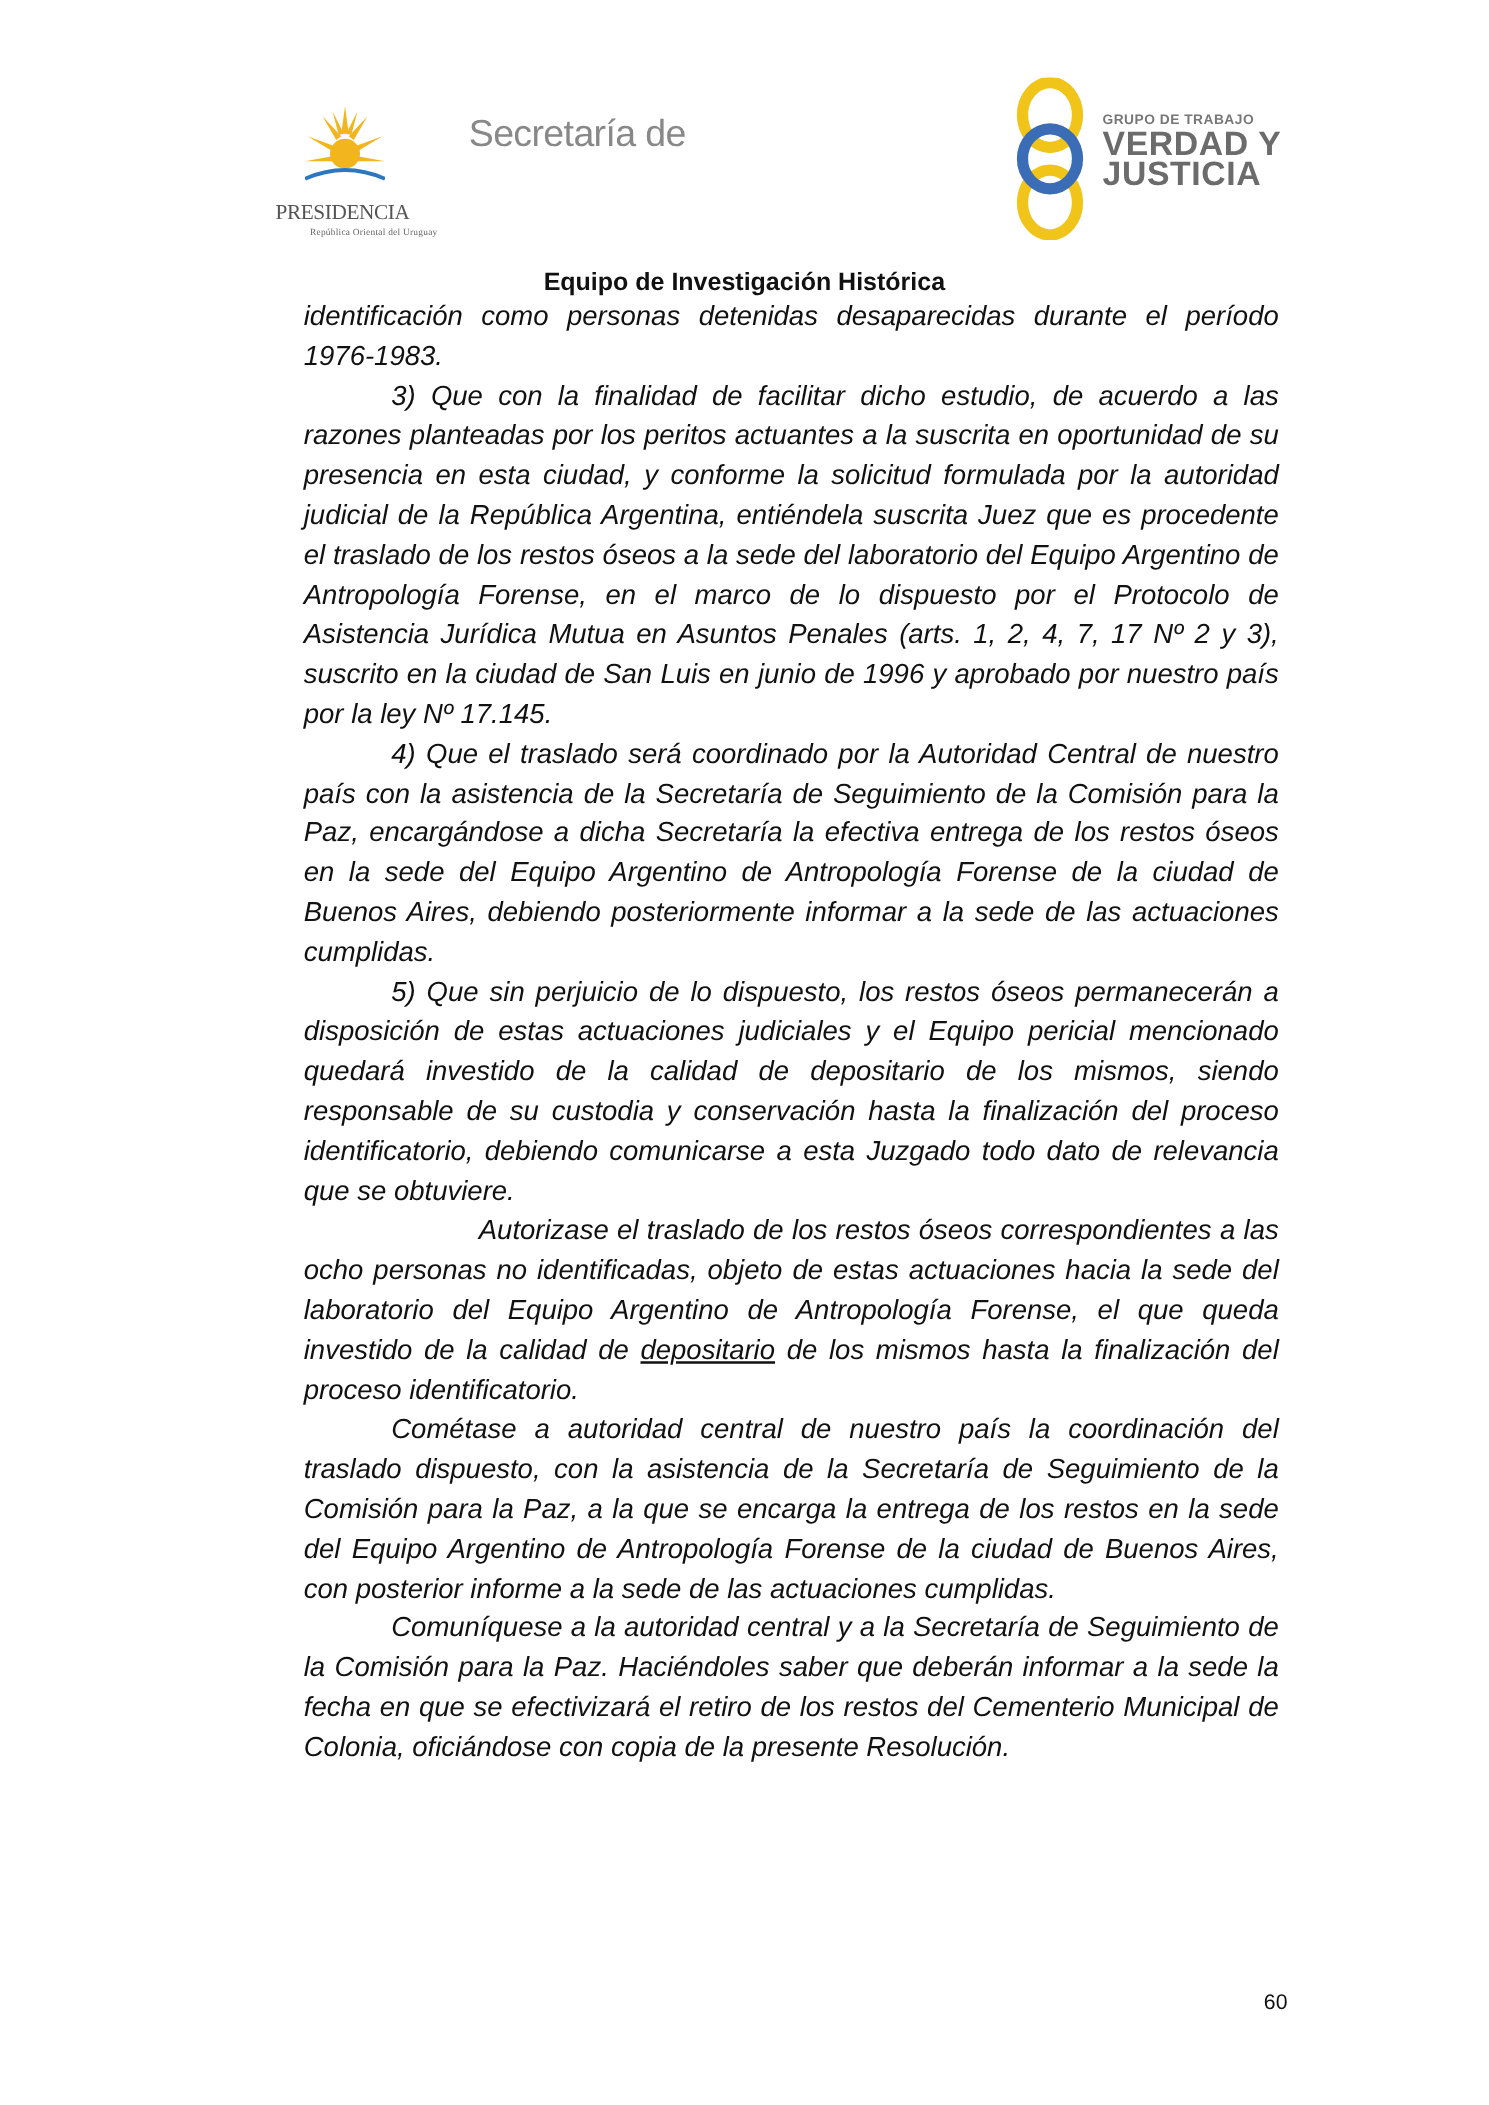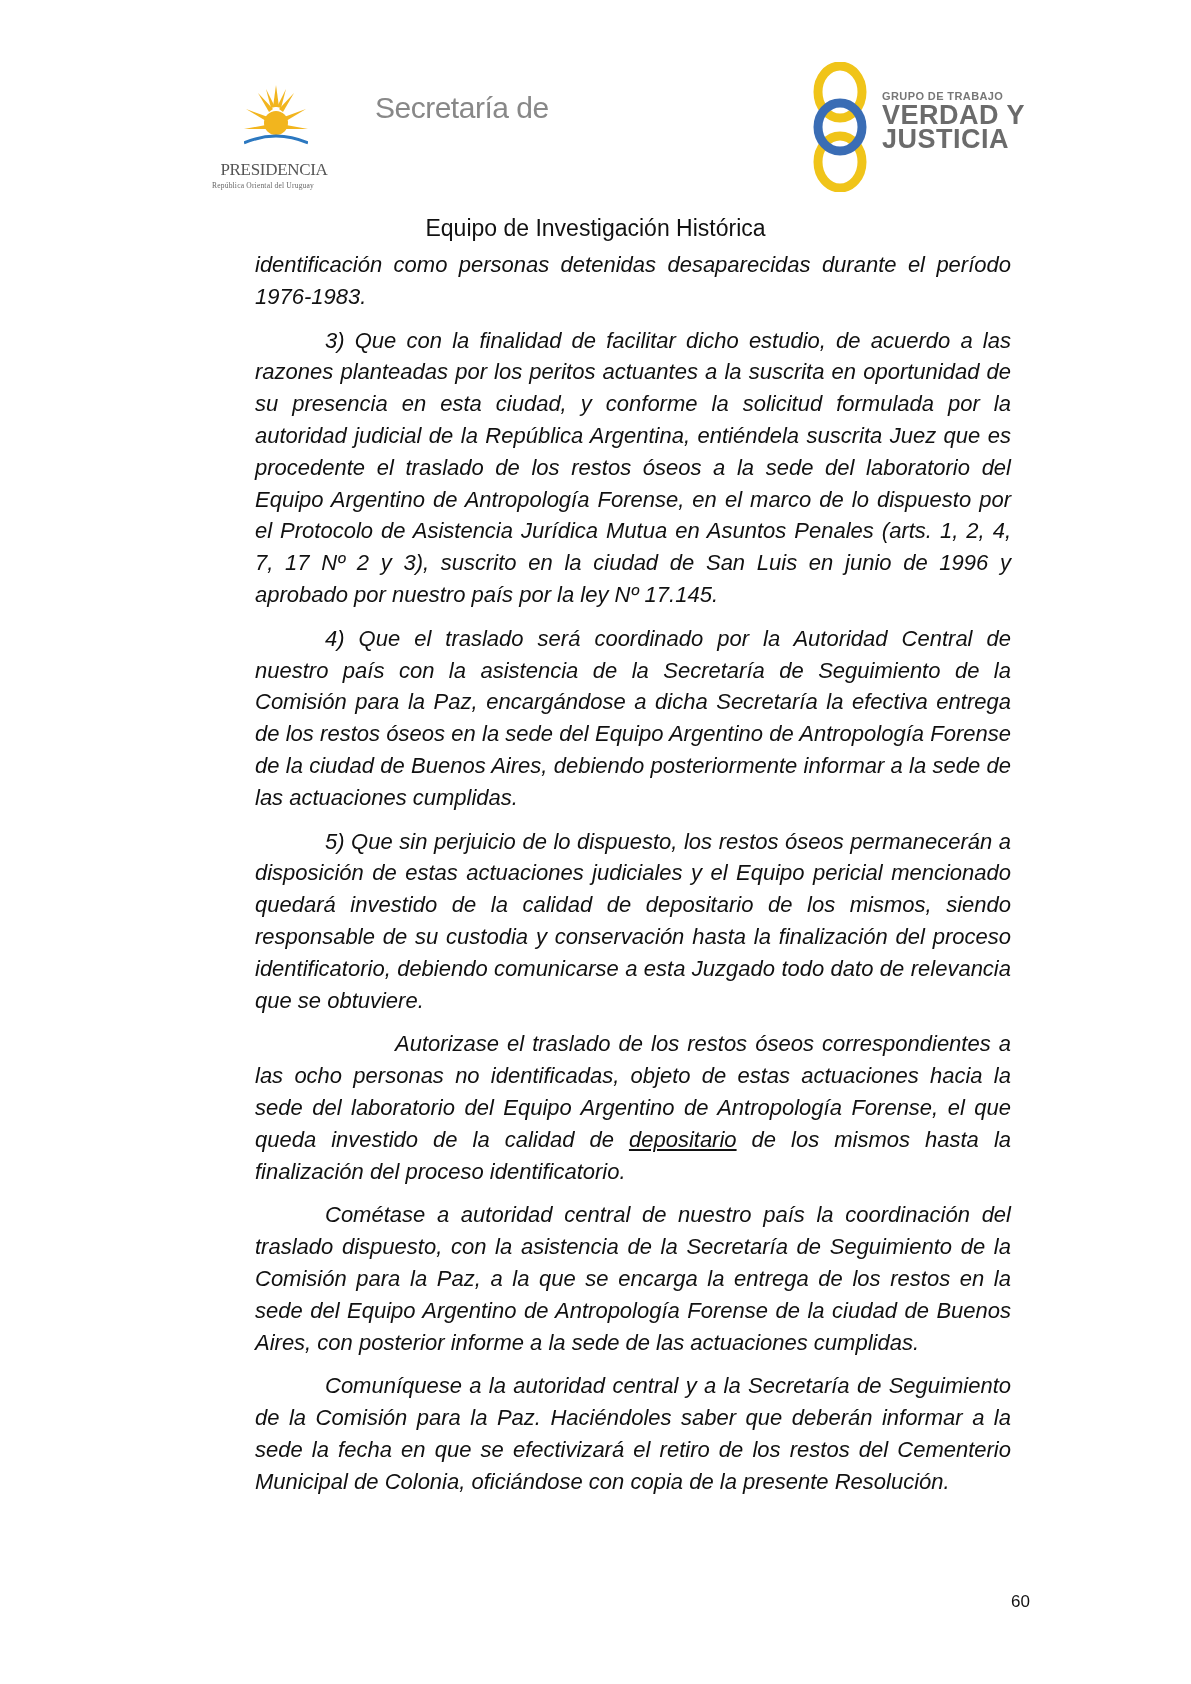--- a/index.html
+++ b/index.html
@@ -1,32 +1,32 @@
 <!DOCTYPE html>
 <html><head>
   <meta charset="utf-8">
   <style>
     html, body { margin: 0; padding: 0; background: #ffffff; }
     body { width: 1191px; height: 1684px; position: relative; overflow: hidden; font-family: "Liberation Sans", sans-serif; color: #111; }
     .header { position: absolute; top: 55px; left: 0; width: 1191px; height: 140px; }
     .presidencia { position: absolute; left: 198px; top: 30px; width: 152px; height: 105px; }
     .pres-sun { position: absolute; left: 46px; top: 0; width: 64px; height: 62px; }
     .pres-name { position: absolute; left: 0; top: 75px; width: 152px; text-align: center; font-family: "Liberation Serif", serif; font-size: 17px; color: #555; letter-spacing: -0.3px; }
-    .pres-sub { position: absolute; left: 14px; top: 96px; width: 152px; text-align: left; font-family: "Liberation Serif", serif; font-size: 7.5px; color: #666; letter-spacing: 0.2px; white-space: nowrap; }
+    .pres-sub { position: absolute; left: 0; top: 96px; width: 152px; text-align: right; font-family: "Liberation Serif", serif; font-size: 7.5px; color: #666; letter-spacing: 0.2px; white-space: nowrap; }
     .secretaria { position: absolute; left: 375px; top: 38px; width: 330px; }
     .sec-l1 { font-size: 30px; font-weight: normal; color: #888; line-height: 30px; letter-spacing: -0.5px; }
     .sec-l2, .sec-l3 { font-size: 25px; font-weight: bold; color: #666; line-height: 28px; letter-spacing: -0.3px; }
     .vj { position: absolute; left: 810px; top: 7px; width: 230px; height: 130px; }
     .vj-rings { position: absolute; left: 0; top: 0; width: 60px; height: 130px; }
     .vj-text { position: absolute; left: 72px; top: 28px; }
     .vj-small { font-size: 11px; color: #777; letter-spacing: 0.4px; line-height: 13px; font-weight: bold; }
     .vj-big { font-size: 27px; font-weight: bold; color: #6b6b6b; line-height: 24px; letter-spacing: 0.5px; }
-    .team-heading { position: absolute; top: 215px; left: 0; width: 1191px; text-align: center; font-size: 23px; font-weight: normal; color: #111; }
+    .team-heading { position: absolute; top: 215px; left: 0; width: 1191px; text-align: center; font-size: 20px; font-weight: bold; color: #111; }
     .body-text { position: absolute; top: 237px; left: 243px; width: 780px; font-size: 22px; font-style: italic; line-height: 31.8px; color: #111; }
-    .body-text p { margin: 12px; text-align: justify; text-align-last: left; }
+    .body-text p { margin: 0; text-align: justify; text-align-last: left; }
     .body-text p.indent { text-indent: 70px; }
     .body-text p.indent-big { text-indent: 140px; }
     .underline { text-decoration: underline; }
     .page-number { position: absolute; top: 1592px; left: 1000px; width: 30px; text-align: right; font-size: 17px; color: #111; }
   </style>
 </head>
 <body>
 
 <div class="header">
   <div class="presidencia">

